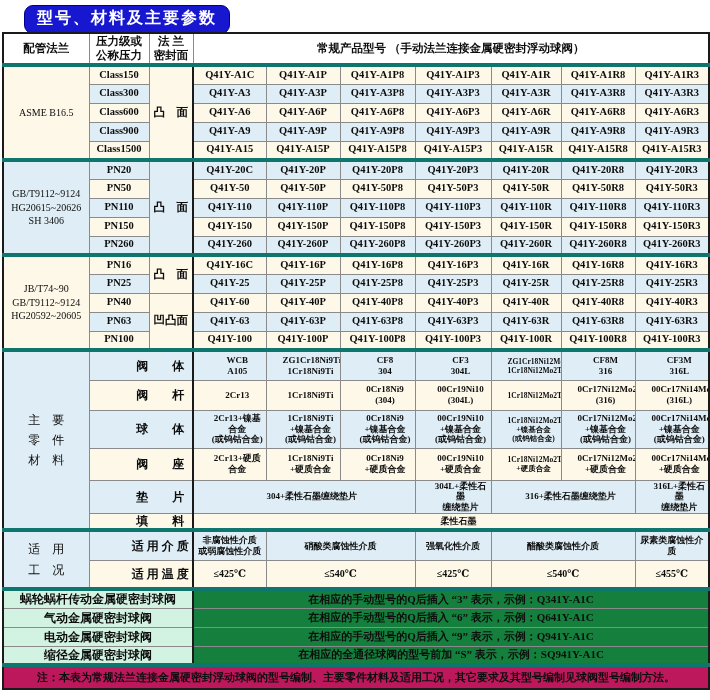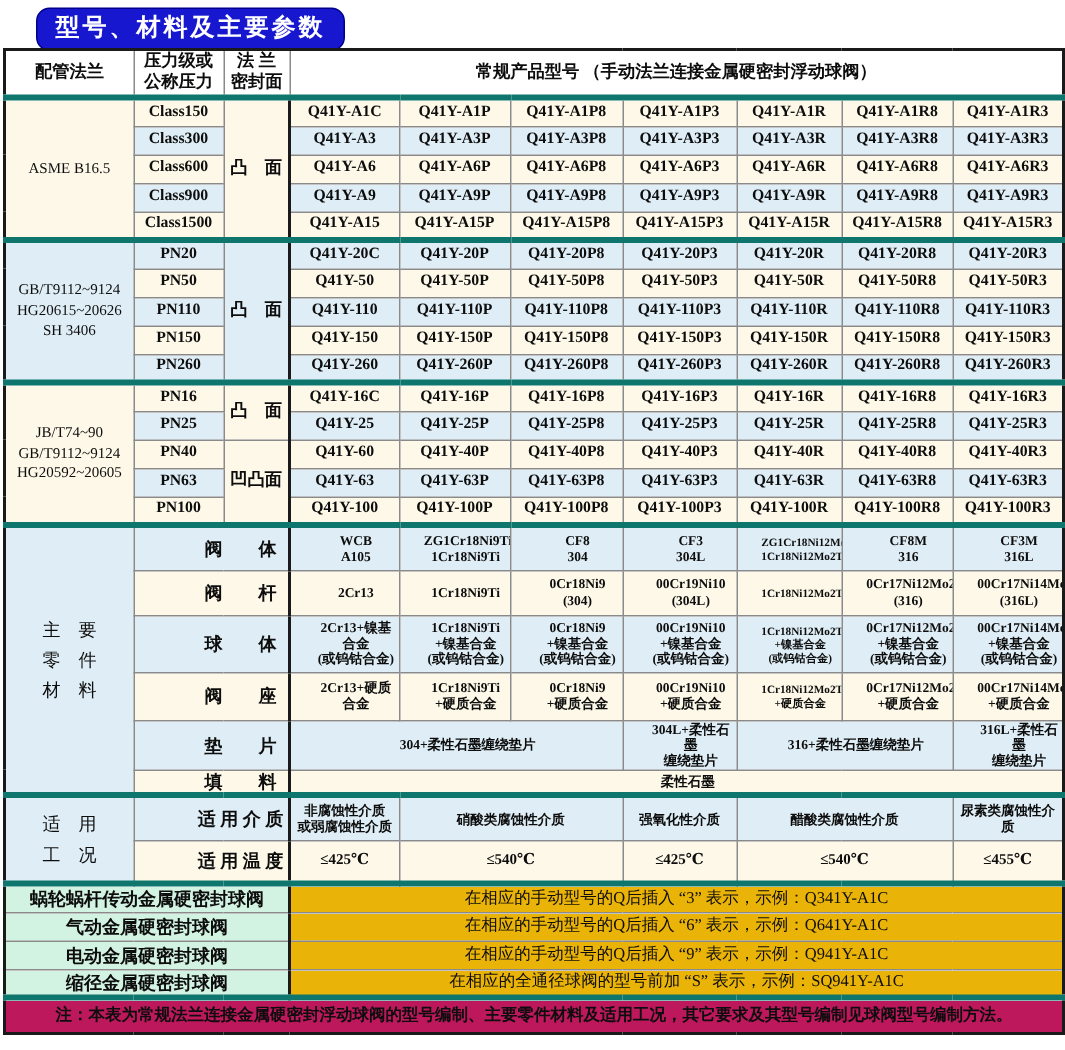--- a/index.html
+++ b/index.html
@@ -31,21 +31,21 @@
   .pcell  { font-size:10.5px; font-weight:bold; }
   .flange { font-size:10px;  font-weight:normal; line-height:1.35; }
   .face   { font-size:11.5px; font-weight:bold; }
   .group  { font-size:12px; font-weight:normal; line-height:1.7; }
   .label  { font-size:12px; font-weight:bold;padding-left:40px; }
   .mat    { font-size:9px;  font-weight:bold; line-height:1.2;padding-left:16px; }
   .xs     { font-size:7.5px; }
   .cond   { font-size:9px;  font-weight:bold; }
   .temp   { font-size:10px; font-weight:bold; }
   .vlabel { font-size:12px; font-weight:bold; }
-  .vdesc  { font-size:11px; font-weight:normal; background:#eab308; }
+  .vdesc  { font-size:11px; font-weight:bold; background:#15803d; }
   .note-cell { font-size:11px; font-weight:bold; background:#be185d; }
   tr.h19 { height:19px; } tr.h24 { height:24px; } tr.h28 { height:16px; }
   tr.h29 { height:29px; } tr.h30 { height:30px; } tr.h32 { height:32px; }
   tr.h38 { height:38px; }
 </style>
 </head>
 <body>
 
 <div class="title-pill">型号、材料及主要参数</div>
 

